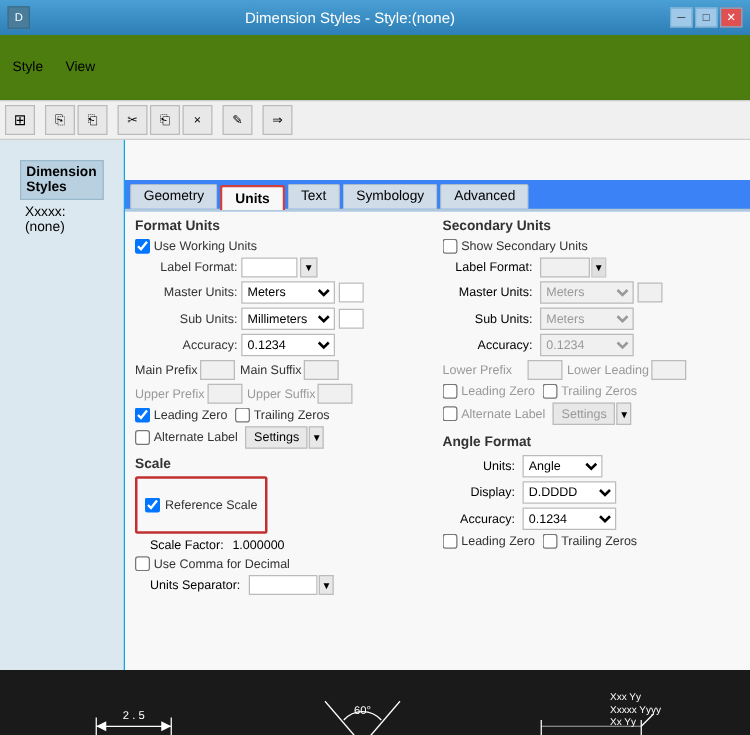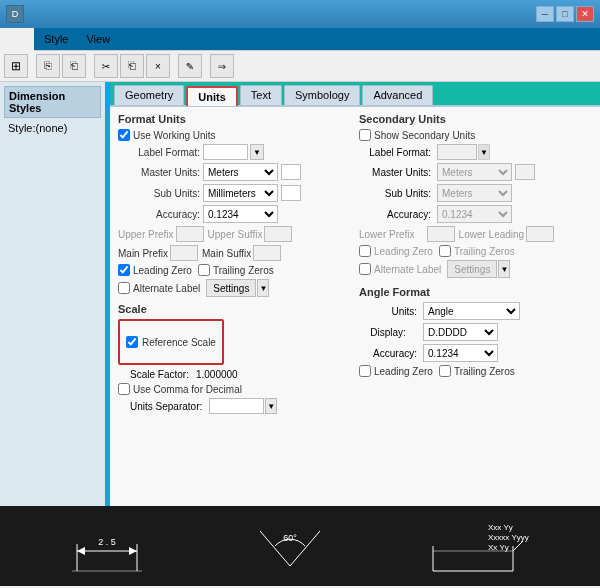--- a/index.html
+++ b/index.html
@@ -19,71 +19,71 @@
     .title-btn {
       width: 18px; height: 16px; background: #a0c8e8; border: 1px solid #7ab0d4;
       display: flex; align-items: center; justify-content: center; font-size: 9px; cursor: pointer;
       color: #333;
     }
     .title-btn.close { background: #e05050; color: white; }
     .title-btn-icon { width: 14px; height: 14px; background: #c0d8e8; border: 1px solid #9ab8cc;
       display: flex; align-items: center; justify-content: center; font-size: 9px; color: #333; cursor: pointer;}
 
     .menu-bar {
-      background: #0369a1;
-      display: flex;
-      padding: 3px 4px;
+      background: #4d7c0f;
+      display: flex;
+      padding: 18px 4px;
       border-bottom: 1px solid #ccc;
       gap: 6px;
-      margin-left: 34px;
     }
     .menu-item { padding: 2px 6px; cursor: pointer; font-size: 11px; }
 
     .toolbar {
       background: #f0f0f0;
       display: flex;
       align-items: center;
       padding: 3px 4px;
       border-bottom: 1px solid #ccc;
       gap: 2px;
     }
     .tb-btn {
       width: 24px; height: 24px; background: #e8e8e8; border: 1px solid #bbb;
       display: flex; align-items: center; justify-content: center; font-size: 10px; cursor: pointer;
     }
     .tb-sep { width: 4px; }
 
     .sidebar {
-      width: 110px;
+      width: 100px;
       background: #dce8f0;
-      border-right: 5px solid #0ea5e9;
-      padding: 4px;
+      border-right: 1px solid #0ea5e9;
+      padding: 16px;
     }
     .sidebar-label {
       font-size: 11px; font-weight: bold; padding: 3px 4px;
       background: #b8d0e0; border: 1px solid #98b8cc; margin-bottom: 2px;
       cursor: pointer;
     }
     .sidebar-item {
       font-size: 11px; padding: 2px 4px; cursor: pointer;
     }
 
     .content-area {
       flex: 1;
       background: #f8f8f8;
       display: flex;
       flex-direction: column;
     }
 
     .tabs {
       display: flex;
-      background: #14b8a6;
+      background: #3b82f6;
       border-bottom: 2px solid #b0c8d8;
       padding: 3px 4px 0 4px;
       gap: 2px;
+      margin-top: 32px;
     }
     .tab {
       padding: 3px 10px; font-size: 11px; cursor: pointer;
       background: #d0dce8; border: 1px solid #a8bcc8; border-bottom: none;
       border-radius: 2px 2px 0 0;
     }
     .tab.active {
       background: #f8f8f8; border: 2px solid #d04040; border-bottom: none;
       font-weight: bold; position: relative; top: 1px;
     }
@@ -125,20 +125,21 @@
 
     .indented { margin-left: 12px; }
   </style>
 </head>
 <body>
 
 <div class="title-bar">
   <div style="display:flex; align-items:center; gap:4px;">
     <div class="title-btn-icon" style="width:18px;height:18px;background:#4a7c9c;font-size:9px;color:white;border:1px solid #3a6c8c;">D</div>
   </div>
+  <div class="title-bar-title">Dimension Styles -  Style:(none)</div>
   <div class="title-bar-controls">
     <div class="title-btn">─</div>
     <div class="title-btn">□</div>
     <div class="title-btn close">✕</div>
   </div>
 </div>
 
 <div class="menu-bar">
   <div class="menu-item">Style</div>
   <div class="menu-item">View</div>
@@ -156,21 +157,21 @@
   <div class="tb-sep"></div>
   <div class="tb-btn">✎</div>
   <div class="tb-sep"></div>
   <div class="tb-btn">⇒</div>
 </div>
 
 <div style="display:flex; flex:1; height: calc(588px - 28px - 24px - 32px - 80px);">
 
   <div class="sidebar">
     <div class="sidebar-label">Dimension Styles</div>
-    <div class="sidebar-item">Style:(none)</div>
+    <div class="sidebar-item">Xxxxx:(none)</div>
   </div>
 
   <div class="content-area">
 
     <div class="tabs">
       <div class="tab">Geometry</div>
       <div class="tab active">Units</div>
       <div class="tab">Text</div>
       <div class="tab">Symbology</div>
       <div class="tab">Advanced</div>
@@ -219,37 +220,37 @@
           <div class="form-row indented">
             <span class="form-label">Accuracy:</span>
             <select style="width:75px;">
               <option>0.1234</option>
             </select>
           </div>
 
           
           <div style="display:flex; gap:4px; margin-bottom:3px;">
             <div style="display:flex; align-items:center; gap:2px;">
+              <span style="font-size:10px; color:#333;">Main Prefix</span>
+              <input type="text" style="width: 28px; height: 16px; font-size: 10px; background: rgb(240, 240, 240);">
+            </div>
+            <div style="display:flex; align-items:center; gap:2px;">
+              <span style="font-size:10px; color:#333;">Main Suffix</span>
+              <input type="text" style="width: 28px; height: 16px; font-size: 10px; background: rgb(240, 240, 240);">
+            </div>
+          </div>
+
+          
+          <div style="display:flex; gap:4px; margin-bottom:3px;">
+            <div style="display:flex; align-items:center; gap:2px;">
               <span style="font-size:10px; color:#999;">Upper Prefix</span>
               <input type="text" style="width: 28px; height: 16px; font-size: 10px; background: rgb(240, 240, 240);">
             </div>
             <div style="display:flex; align-items:center; gap:2px;">
               <span style="font-size:10px; color:#999;">Upper Suffix</span>
-              <input type="text" style="width: 28px; height: 16px; font-size: 10px; background: rgb(240, 240, 240);">
-            </div>
-          </div>
-
-          
-          <div style="display:flex; gap:4px; margin-bottom:3px;">
-            <div style="display:flex; align-items:center; gap:2px;">
-              <span style="font-size:10px; color:#333;">Main Prefix</span>
-              <input type="text" style="width: 28px; height: 16px; font-size: 10px; background: rgb(240, 240, 240);">
-            </div>
-            <div style="display:flex; align-items:center; gap:2px;">
-              <span style="font-size:10px; color:#333;">Main Suffix</span>
               <input type="text" style="width: 28px; height: 16px; font-size: 10px; background: rgb(240, 240, 240);">
             </div>
           </div>
 
           
           <div style="display:flex; gap:6px; margin-bottom:3px;">
             <div class="checkbox-row" style="margin:0;">
               <input type="checkbox" checked="" style="">
               <span class="cb-label">Leading Zero</span>
             </div>
@@ -364,27 +365,27 @@
             <div style="display:flex; align-items:center; gap:1px;">
               <button style="height:18px; font-size:10px; padding:0 6px; background:#e8e8e8; border:1px solid #bbb; cursor:pointer; color:#999;">Settings</button>
               <div style="width:12px; height:18px; background:#e8e8e8; border:1px solid #bbb; display:flex; align-items:center; justify-content:center; font-size:8px; cursor:pointer;">▼</div>
             </div>
           </div>
 
           <div class="section-title">Angle Format</div>
 
           <div class="form-row">
             <span style="font-size:10px; min-width:58px; text-align:right;">Units:</span>
-            <select style="width:97px; margin-left:3px;">
+            <select style="width:64px; margin-left:3px;">
               <option>Angle</option>
             </select>
           </div>
 
           <div class="form-row">
-            <span style="font-size:10px; min-width:58px; text-align:center;">Display:</span>
+            <span style="font-size:10px; min-width:58px; text-align:right;">Display:</span>
             <select style="width:75px; margin-left:3px;">
               <option>D.DDDD</option>
             </select>
           </div>
 
           <div class="form-row">
             <span style="font-size:10px; min-width:58px; text-align:right;">Accuracy:</span>
             <select style="width:75px; margin-left:3px;">
               <option>0.1234</option>
             </select>

